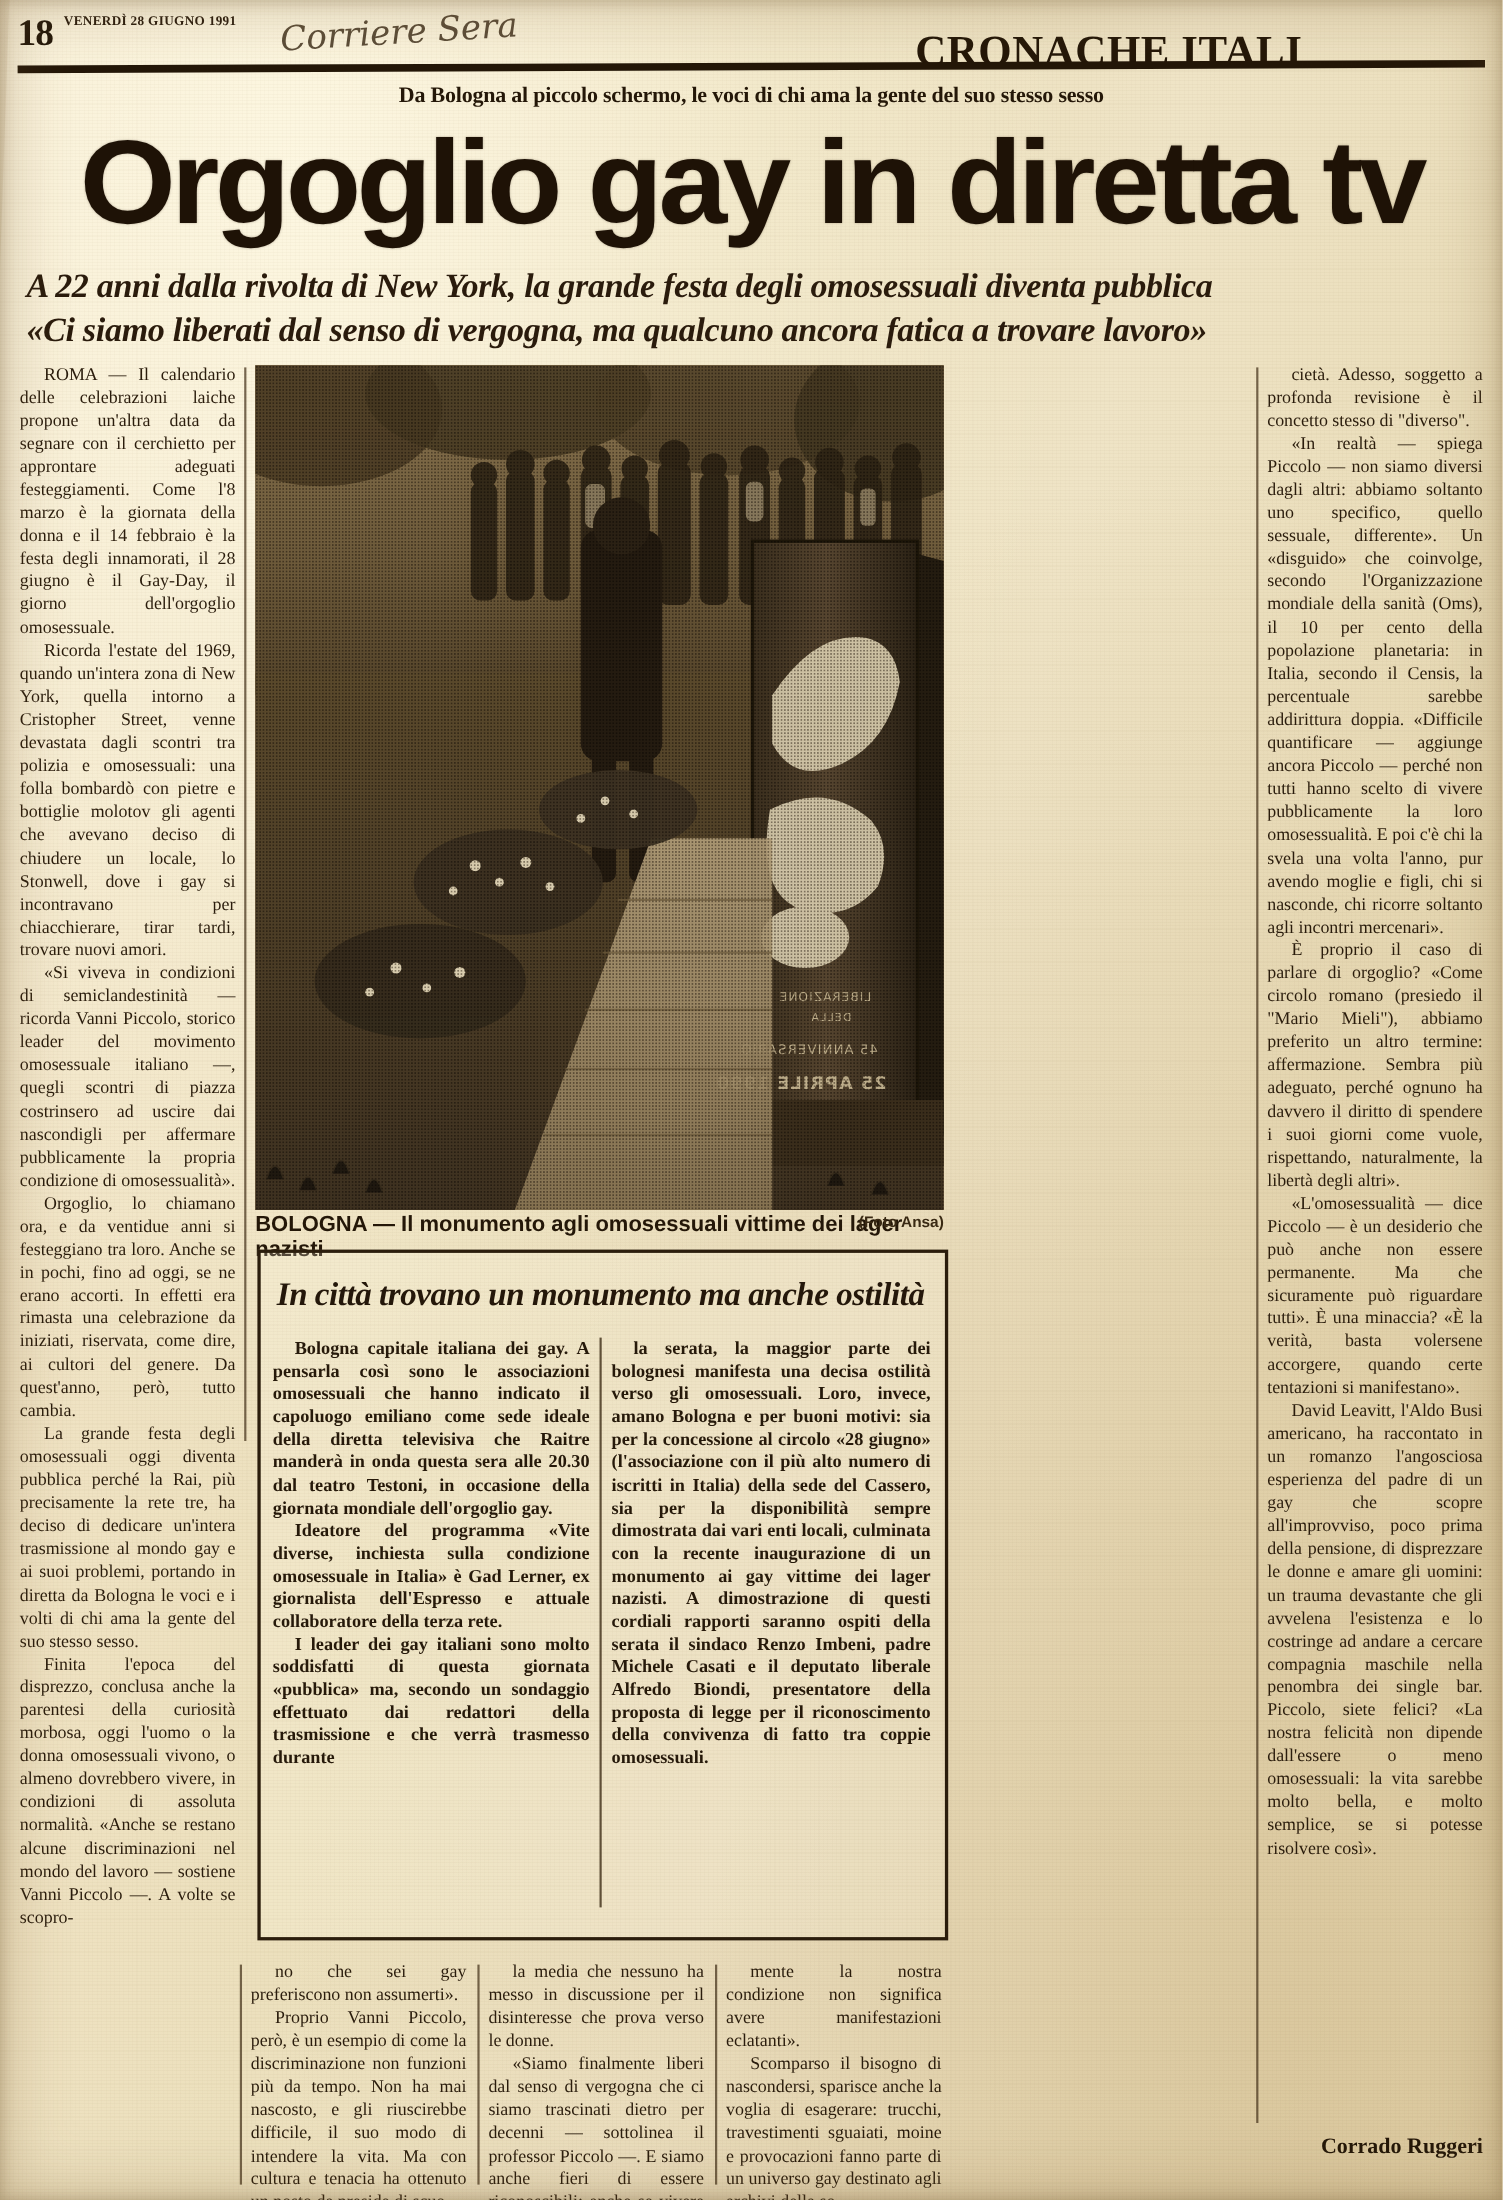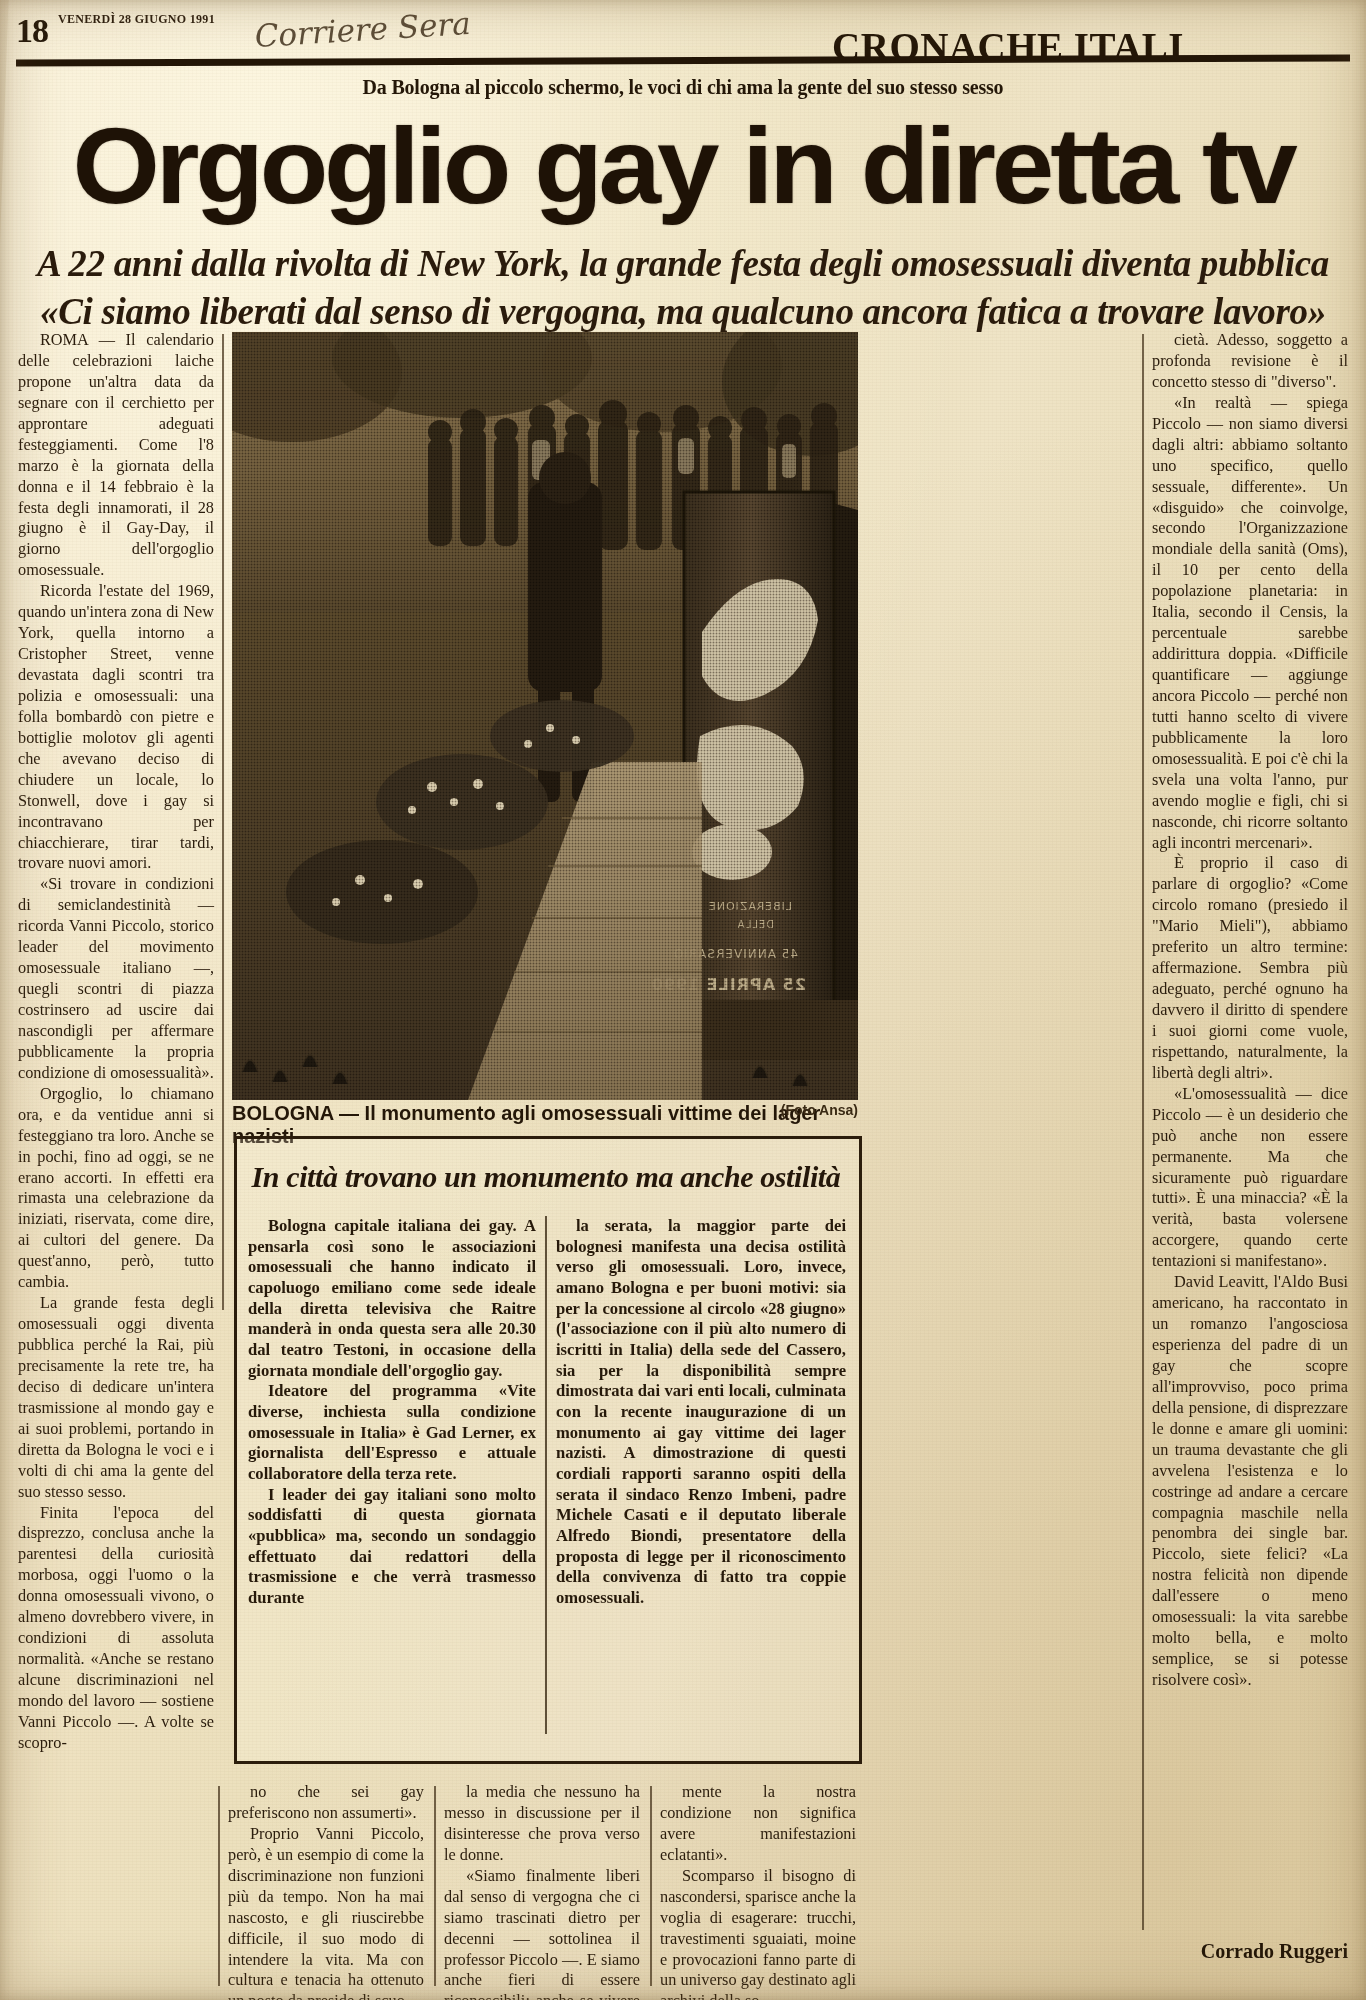--- a/index.html
+++ b/index.html
@@ -73,23 +73,23 @@
   #headline{
     position:absolute;left:0;top:112px;width:1366px;text-align:center;
     font-family:"Liberation Sans",sans-serif;font-weight:700;
     font-size:108px;line-height:1.0;color:#1e1206;
     letter-spacing:-4px;
     transform:scaleX(1.04);
     text-shadow:0 0 2px rgba(40,25,10,.35);
   }
   
   #deck{
-    position:absolute;left:24px;top:240px;width:1318px;text-align:center;
+    position:absolute;left:24px;top:240px;width:1318px;
     font-family:"Liberation Serif",serif;font-style:italic;font-weight:700;
-    font-size:37px;line-height:1.30;color:#2a1b0c;letter-spacing:-.3px;
+    font-size:31px;line-height:1.30;color:#2a1b0c;letter-spacing:-.3px;
   }
   
   .col-rule{position:absolute;background:#4a371f;opacity:.75;}
   .bodytext{
     font-family:"Liberation Serif",serif;
     font-size:16.3px;line-height:1.285;
     color:#2a1c0c;text-align:justify;
     -webkit-hyphens:auto;hyphens:auto;
   }
   .bodytext p{margin:0;text-indent:1.35em;}
@@ -169,21 +169,21 @@
 
   <div class="col-rule" style="left:222px;top:334px;width:2px;height:976px;"></div>
   <div class="col-rule" style="left:1142px;top:334px;width:2px;height:1596px;"></div>
   <div class="col-rule" style="left:434px;top:1786px;width:2px;height:200px;"></div>
   <div class="col-rule" style="left:650px;top:1786px;width:2px;height:200px;"></div>
   <div class="col-rule" style="left:218px;top:1786px;width:2px;height:200px;"></div>
 
   <div id="colL" class="bodytext">
       <p class="first">ROMA — Il calendario delle celebrazioni laiche propone un'altra data da segnare con il cerchietto per approntare adeguati festeggiamenti. Come l'8 marzo è la giornata della donna e il 14 febbraio è la festa degli innamorati, il 28 giugno è il Gay-Day, il giorno dell'orgoglio omosessuale.</p>
       <p>Ricorda l'estate del 1969, quando un'intera zona di New York, quella intorno a Cristopher Street, venne devastata dagli scontri tra polizia e omosessuali: una folla bombardò con pietre e bottiglie molotov gli agenti che avevano deciso di chiudere un locale, lo Stonwell, dove i gay si incontravano per chiacchierare, tirar tardi, trovare nuovi amori.</p>
-      <p>«Si trovare in condizioni di semiclandestinità — ricorda Vanni Piccolo, storico leader del movimento omosessuale italiano —, quegli scontri di piazza costrinsero ad uscire dai nascondigli per affermare pubblicamente la propria condizione di omosessualità».</p>
+      <p>«Si viveva in condizioni di semiclandestinità — ricorda Vanni Piccolo, storico leader del movimento omosessuale italiano —, quegli scontri di piazza costrinsero ad uscire dai nascondigli per affermare pubblicamente la propria condizione di omosessualità».</p>
       <p>Orgoglio, lo chiamano ora, e da ventidue anni si festeggiano tra loro. Anche se in pochi, fino ad oggi, se ne erano accorti. In effetti era rimasta una celebrazione da iniziati, riservata, come dire, ai cultori del genere. Da quest'anno, però, tutto cambia.</p>
       <p>La grande festa degli omosessuali oggi diventa pubblica perché la Rai, più precisamente la rete tre, ha deciso di dedicare un'intera trasmissione al mondo gay e ai suoi problemi, portando in diretta da Bologna le voci e i volti di chi ama la gente del suo stesso sesso.</p>
       <p>Finita l'epoca del disprezzo, conclusa anche la parentesi della curiosità morbosa, oggi l'uomo o la donna omosessuali vivono, o almeno dovrebbero vivere, in condizioni di assoluta normalità. «Anche se restano alcune discriminazioni nel mondo del lavoro — sostiene Vanni Piccolo —. A volte se scopro-</p>
     </div>
 
   <div id="photo">
     <svg id="photoimg" viewBox="0 0 626 768" preserveAspectRatio="none">
       <defs>
         <linearGradient id="sky" x1="0" y1="0" x2="0" y2="1">
           <stop offset="0%" stop-color="#8a7550"></stop>

